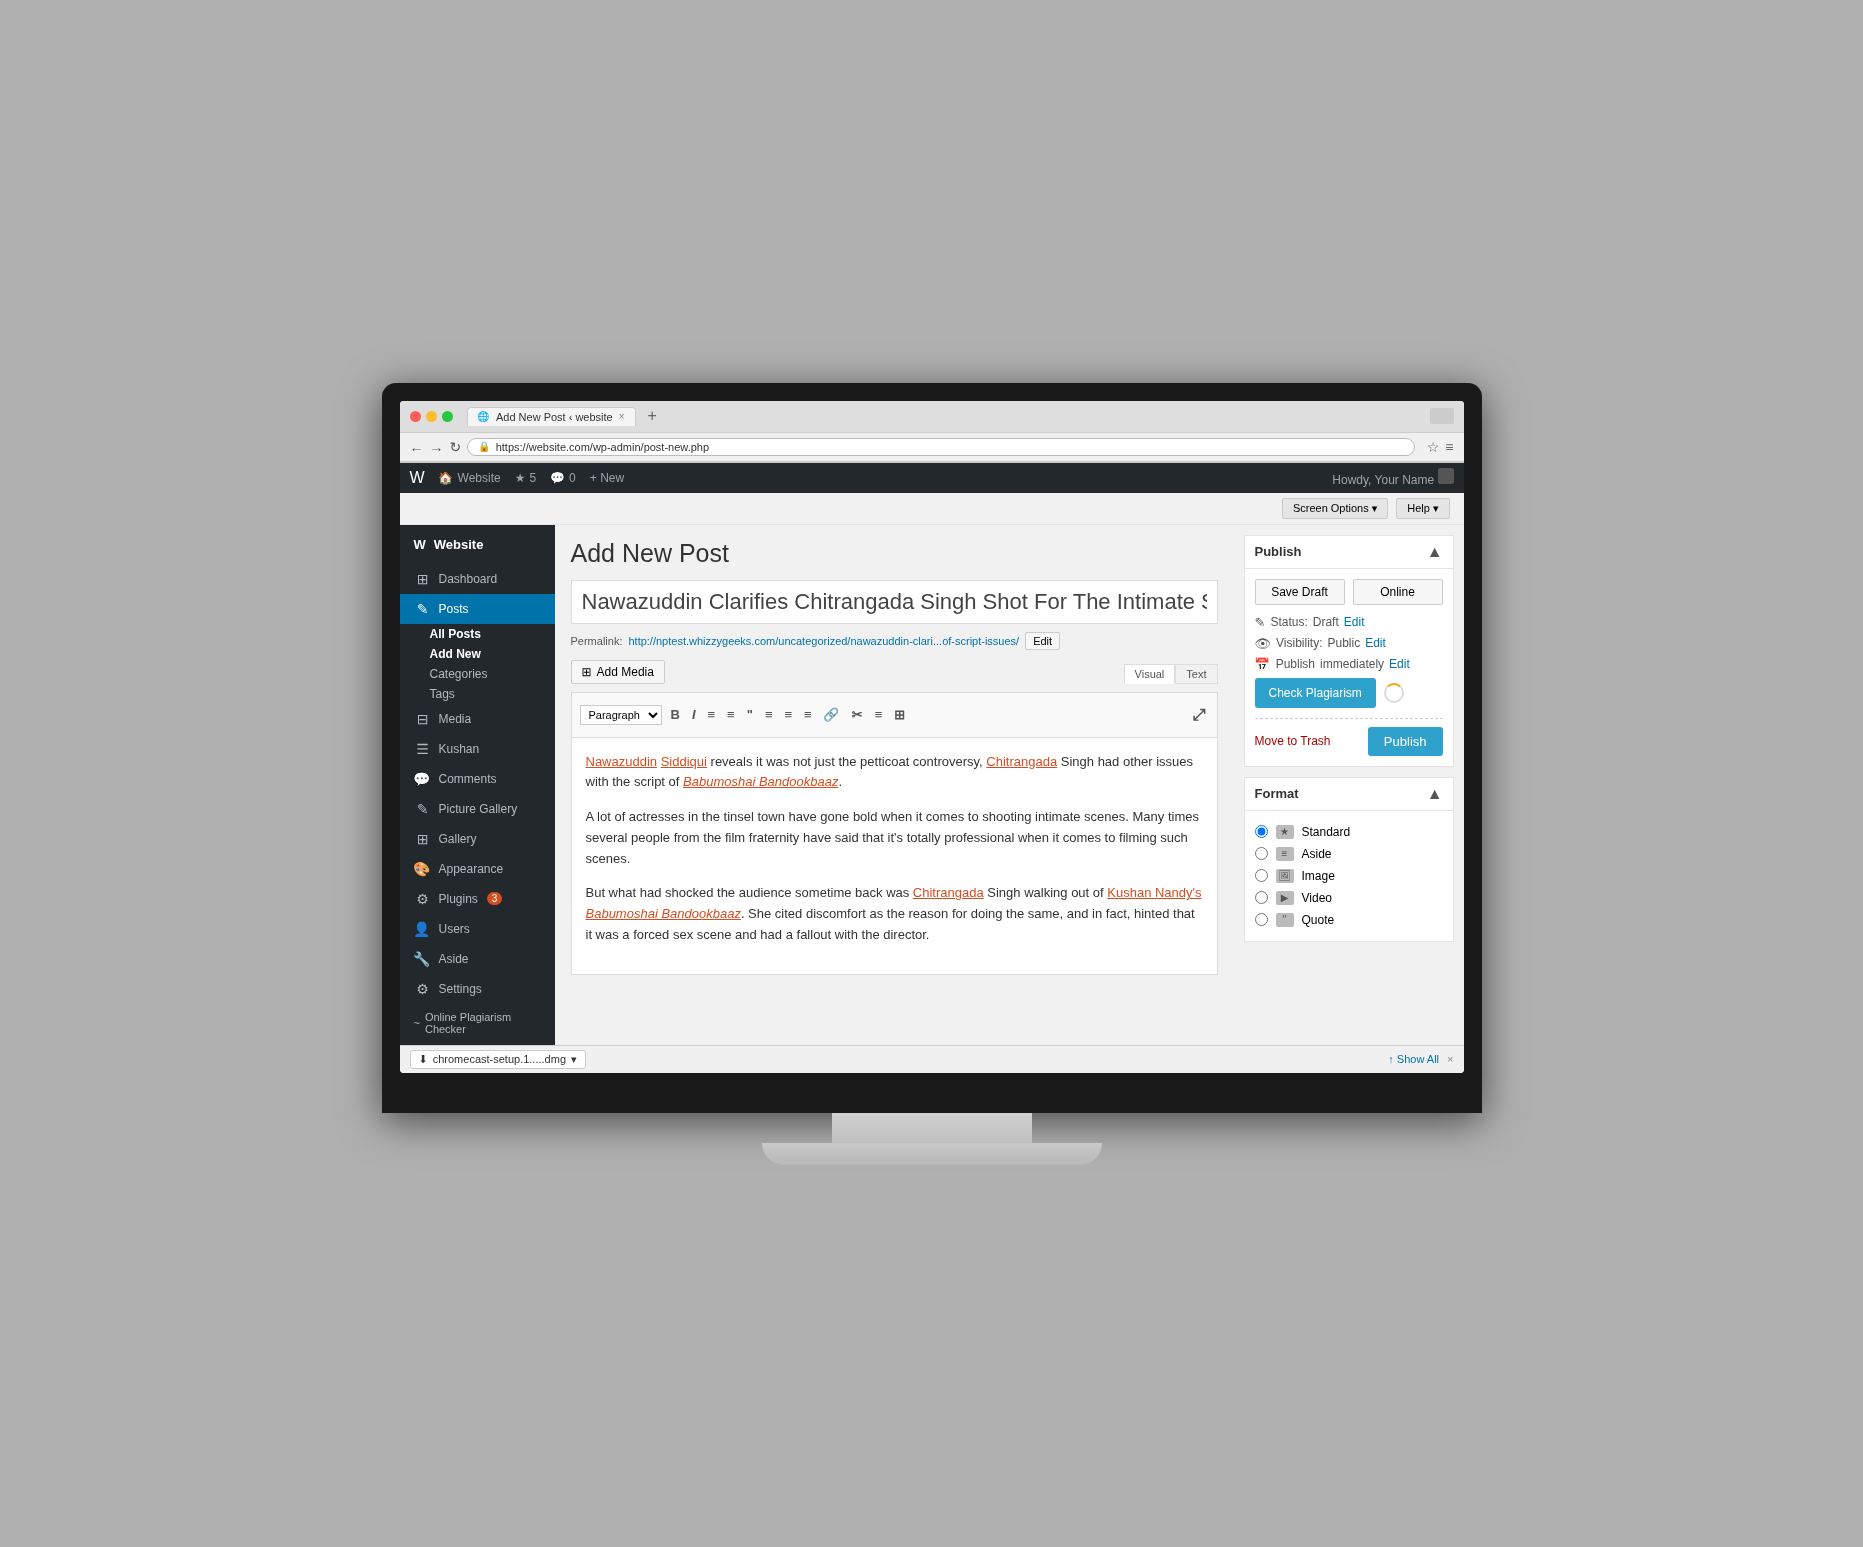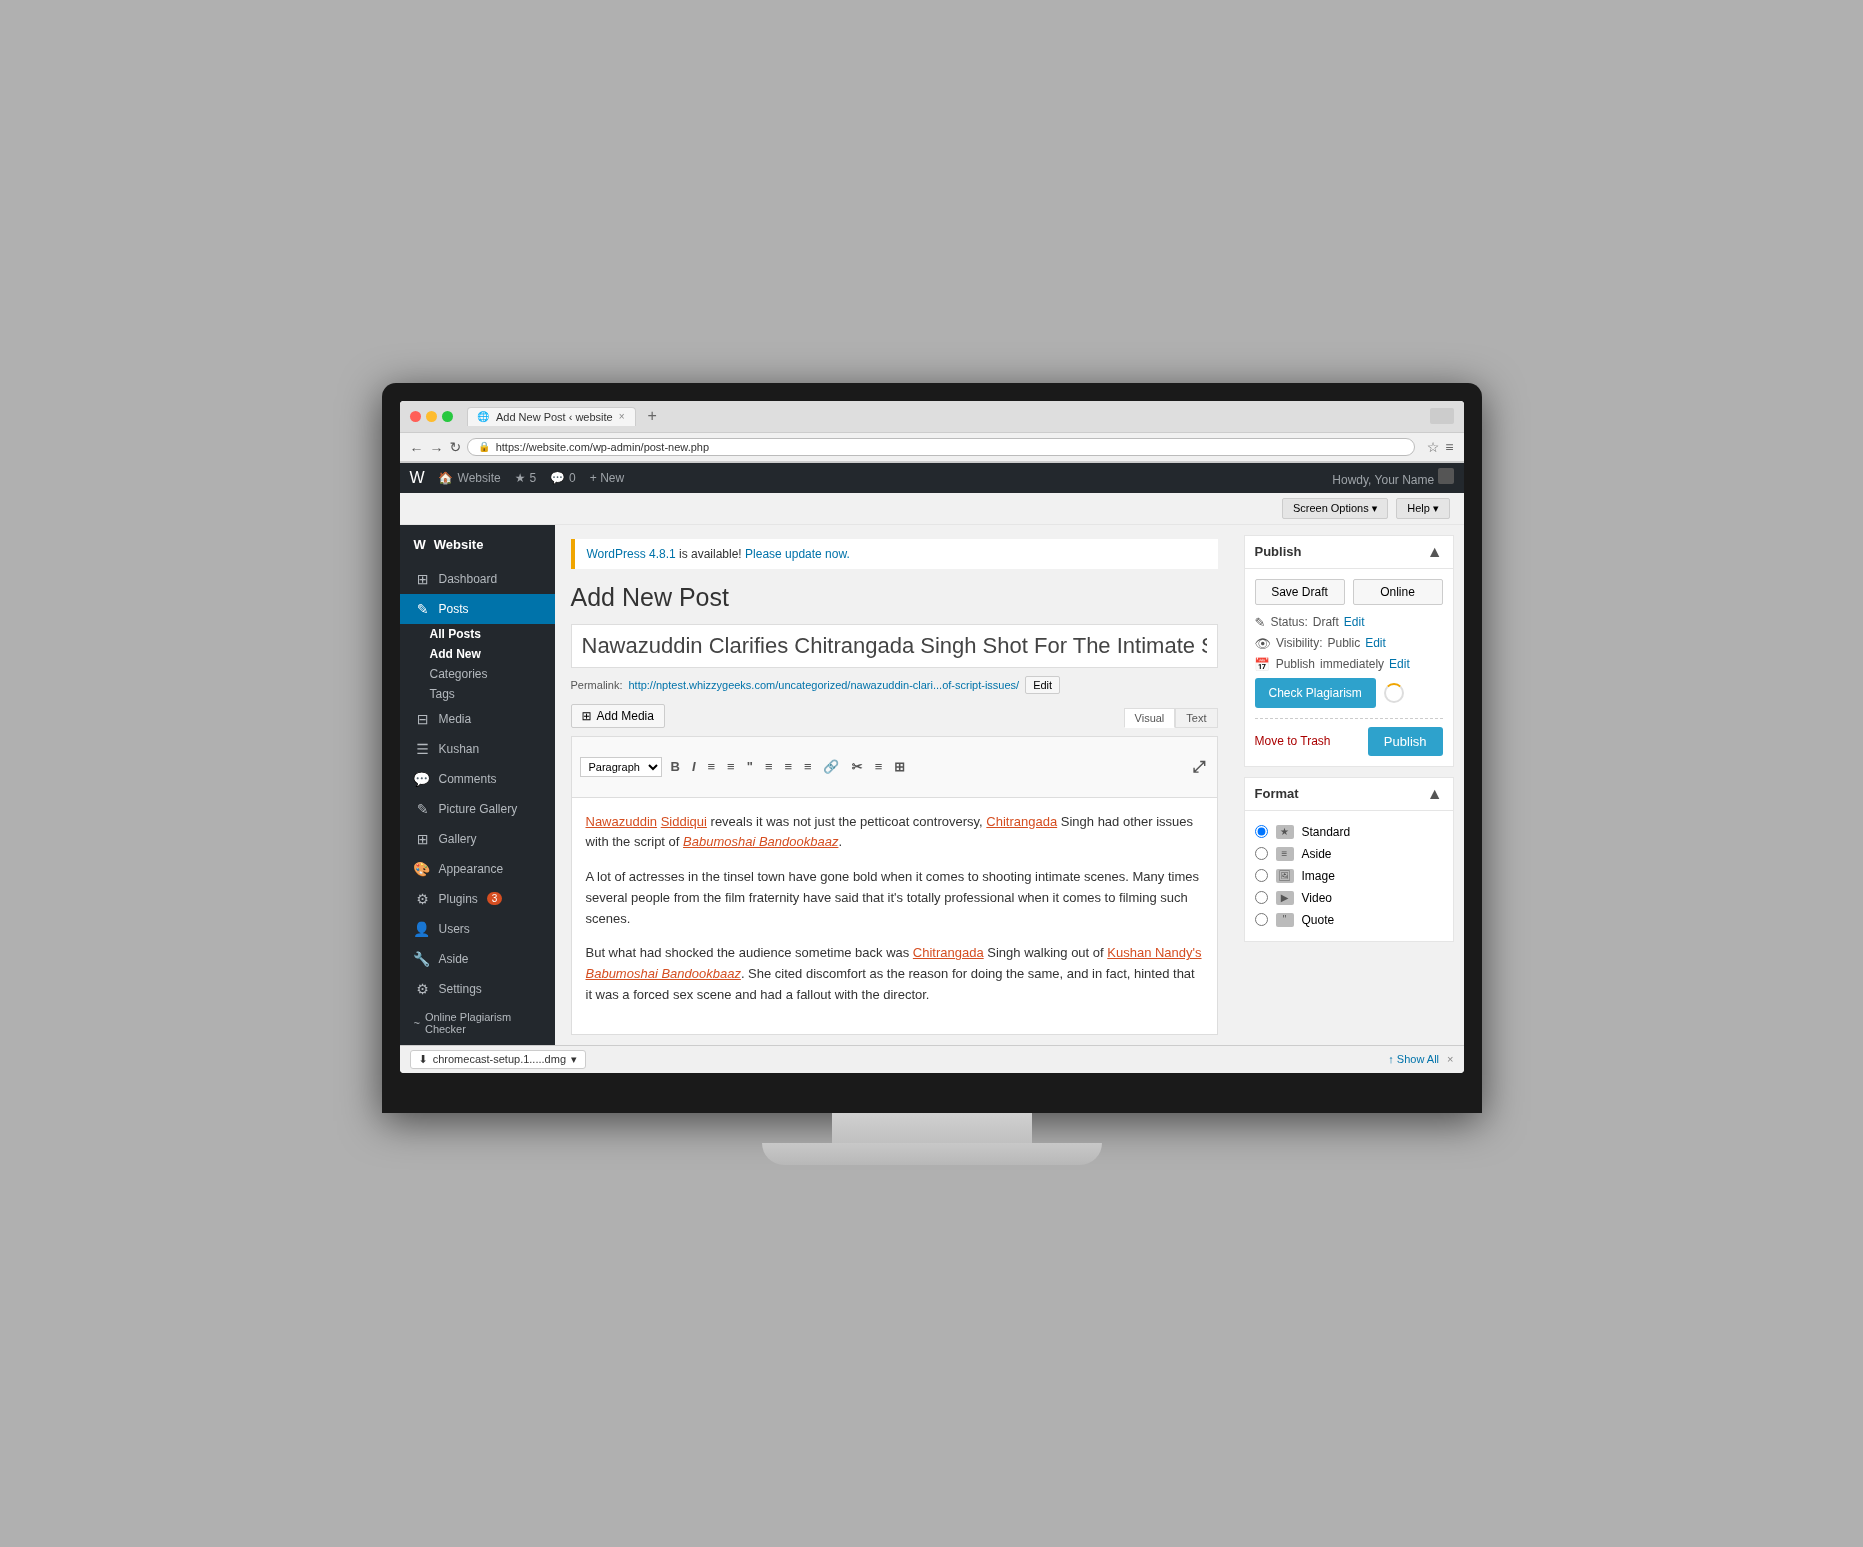--- a/index.html
+++ b/index.html
@@ -207,21 +207,21 @@
       font-size: 11px;
       cursor: pointer;
       border-radius: 2px;
     }
     .editor-toolbar {
       background: #f9f9f9;
       border: 1px solid #ddd;
       border-bottom: none;
       display: flex;
       align-items: center;
-      padding: 20px 8px;
+      padding: 12px 8px;
       gap: 6px;
       flex-wrap: wrap;
     }
     .toolbar-select {
       border: 1px solid #ccc;
       padding: 2px 4px;
       font-size: 11px;
       background: #fff;
     }
     .toolbar-btn {
@@ -519,25 +519,20 @@
             <span class="sidebar-icon">⚙</span>
             <span>Settings</span>
           </div>
           <div class="online-plagiarism">
             <span>~</span>
             <span>Online Plagiarism Checker</span>
           </div>
         </div>
 
         <div class="wp-main">
-          <div class="update-notice">
-            <a style="color: rgb(0, 115, 170);">WordPress 4.8.1</a>
-            <span> is available! </span>
-            <a style="color: rgb(0, 115, 170);">Please update now.</a>
-          </div>
 
           <h1 class="page-title">Add New Post</h1>
 
           <input class="post-title-input" type="text" placeholder="Enter title here" value="Nawazuddin Clarifies Chitrangada Singh Shot For The Intimate Scene But Opted Out I" style="">
 
           <div class="permalink-bar">
             <span>Permalink:</span>
             <a>http://nptest.whizzygeeks.com/uncategorized/nawazuddin-clari...of-script-issues/</a>
             <button class="permalink-edit-btn">Edit</button>
           </div>

